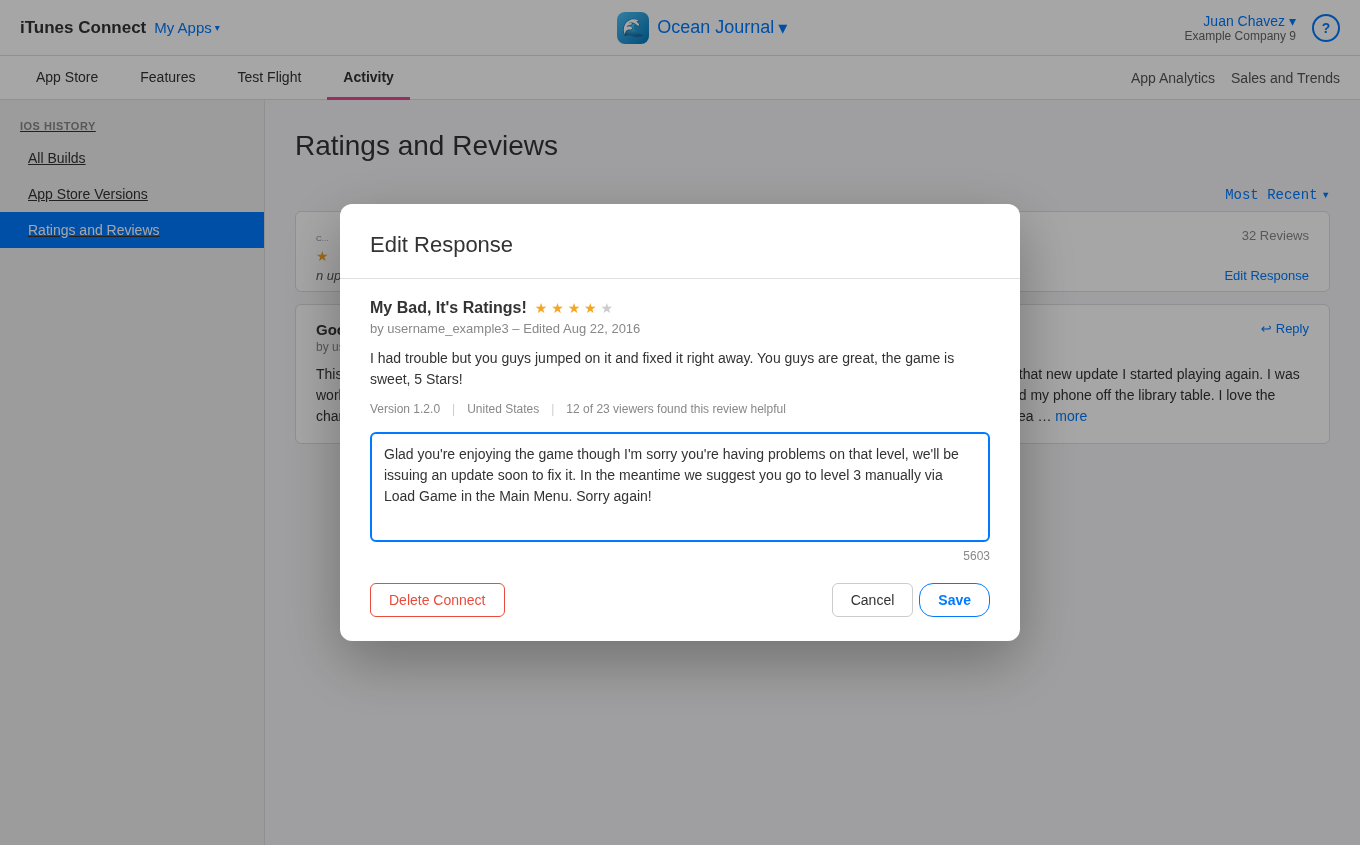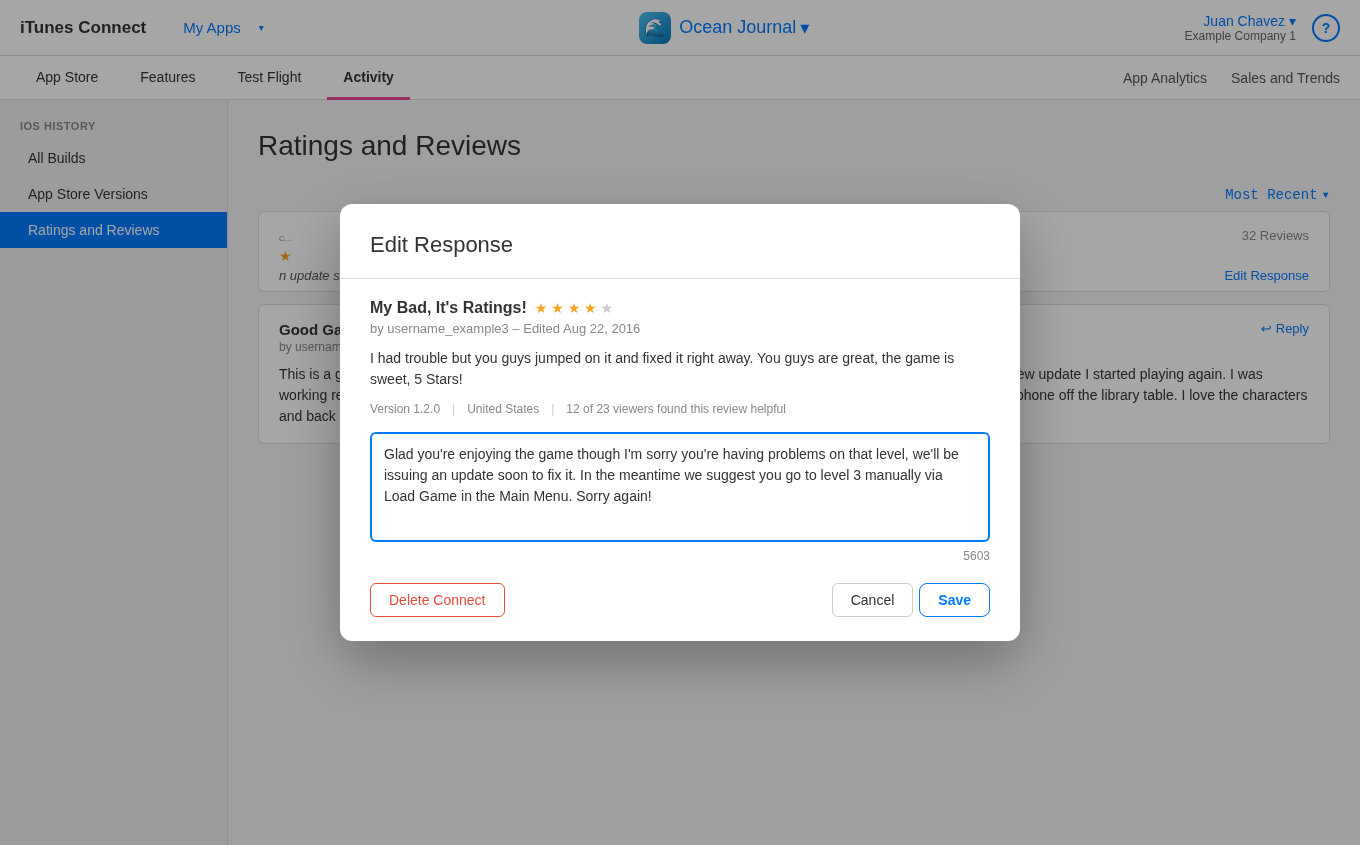--- a/index.html
+++ b/index.html
@@ -12,21 +12,21 @@
       height: 56px;
       display: flex;
       align-items: center;
       padding: 0 20px;
       justify-content: space-between;
       position: relative;
       z-index: 10;
     }
     .top-bar-left { display: flex; align-items: center; gap: 8px; }
     .itunes-logo { font-size: 17px; font-weight: 700; color: #333; }
-    .my-apps-link { color: #007aff; font-size: 15px; cursor: pointer; display: flex; align-items: center; gap: 18px; margin-left: 29px; }
+    .my-apps-link { color: #007aff; font-size: 15px; cursor: pointer; display: flex; align-items: center; gap: 3px; }
     .my-apps-link .chevron { font-size: 10px; }
     .top-bar-center { display: flex; align-items: center; gap: 8px; }
     .app-icon { width: 32px; height: 32px; border-radius: 8px; background: linear-gradient(135deg, #4fc3f7, #0277bd); display: flex; align-items: center; justify-content: center; font-size: 18px; }
     .app-name { font-size: 18px; color: #007aff; cursor: pointer; display: flex; align-items: center; gap: 4px; }
     .top-bar-right { display: flex; align-items: center; gap: 16px; }
     .user-info { text-align: right; }
     .user-name { color: #007aff; font-size: 14px; cursor: pointer; }
     .user-company { color: #666; font-size: 12px; }
     .help-btn { width: 28px; height: 28px; border-radius: 50%; border: 2px solid #007aff; color: #007aff; display: flex; align-items: center; justify-content: center; font-size: 14px; cursor: pointer; font-weight: 600; }
 
@@ -46,33 +46,34 @@
       height: 44px;
       display: flex;
       align-items: center;
       color: #333;
       cursor: pointer;
       font-size: 14px;
       border-bottom: 3px solid transparent;
       margin-bottom: -1px;
     }
     .nav-item.active { border-bottom: 3px solid #ec4899; font-weight: 600; }
-    .second-nav-right { display: flex; gap: 24px; }
+    .second-nav-right { display: flex; gap: 16px; }
     .nav-right-item { color: #555; font-size: 14px; cursor: pointer; }
 
     
     .main-layout { display: flex; height: calc(100vh - 100px); }
 
     
     .sidebar {
-      width: 228px;
+      width: 265px;
       background: #f0f0f0;
       border-right: 1px solid #ddd;
       padding-top: 20px;
       flex-shrink: 0;
+      text-decoration: underline;
     }
     .sidebar-section-label {
       font-size: 11px;
       font-weight: 600;
       color: #888;
       text-transform: uppercase;
       padding: 0 20px 8px;
       letter-spacing: 0.5px;
     }
     .sidebar-item {
@@ -178,21 +179,21 @@
       background: #fff;
       border-radius: 6px;
       padding: 8px 18px;
       font-size: 14px;
       cursor: pointer;
     }
     .btn-save {
       border: 1px solid #007aff;
       color: #007aff;
       background: #fff;
-      border-radius: 8px;
+      border-radius: 14px;
       padding: 8px 18px;
       font-size: 14px;
       cursor: pointer;
       font-weight: 600;
     }
 
     .review-section-header {
       display: flex;
       justify-content: flex-end;
       margin-bottom: 8px;
@@ -216,21 +217,21 @@
       <span>Ocean Journal</span>
       <span>▾</span>
     </span>
   </div>
   <div class="top-bar-right">
     <div class="user-info">
       <div class="user-name">
         <span>Juan Chavez</span>
         <span>▾</span>
       </div>
-      <div class="user-company">Example Company 1</div>
+      <div class="user-company">Example Company 9</div>
     </div>
     <div class="help-btn">?</div>
   </div>
 </div>
 
 <div class="second-nav">
   <div class="second-nav-left">
     <div class="nav-item">
       <span>App Store</span>
     </div>

